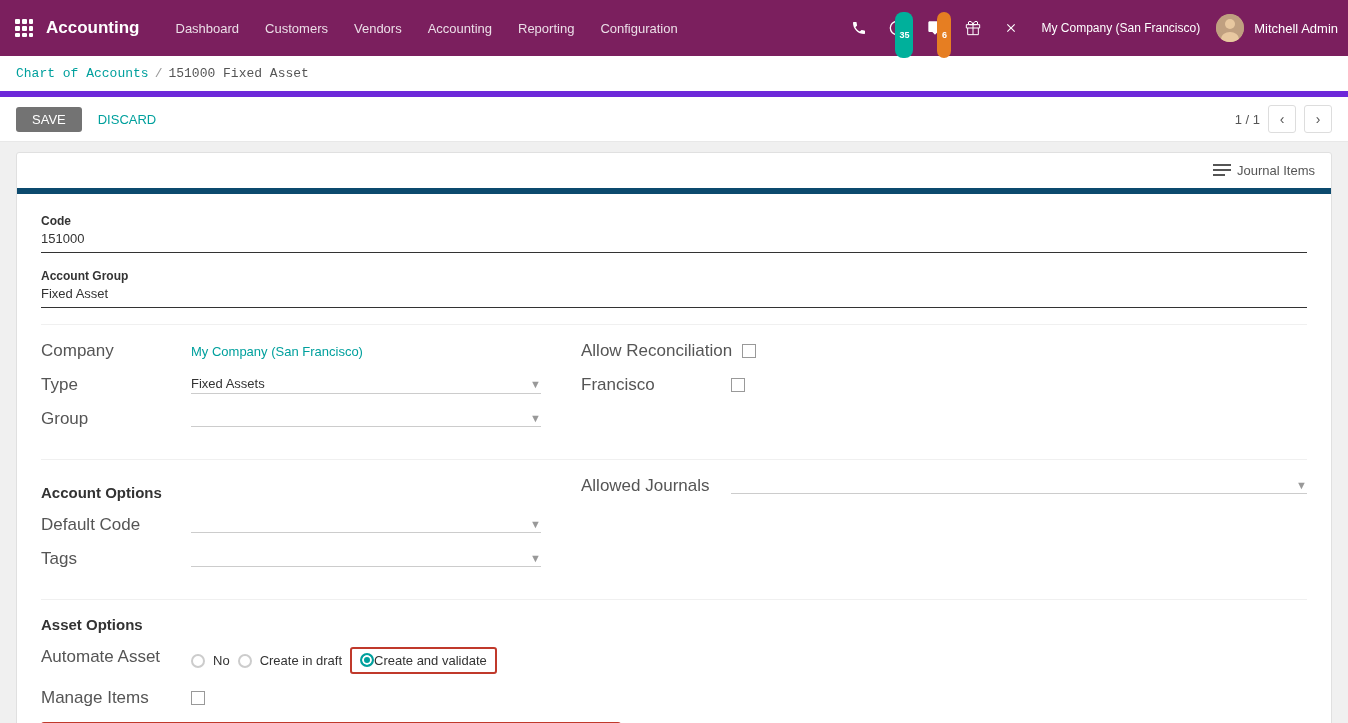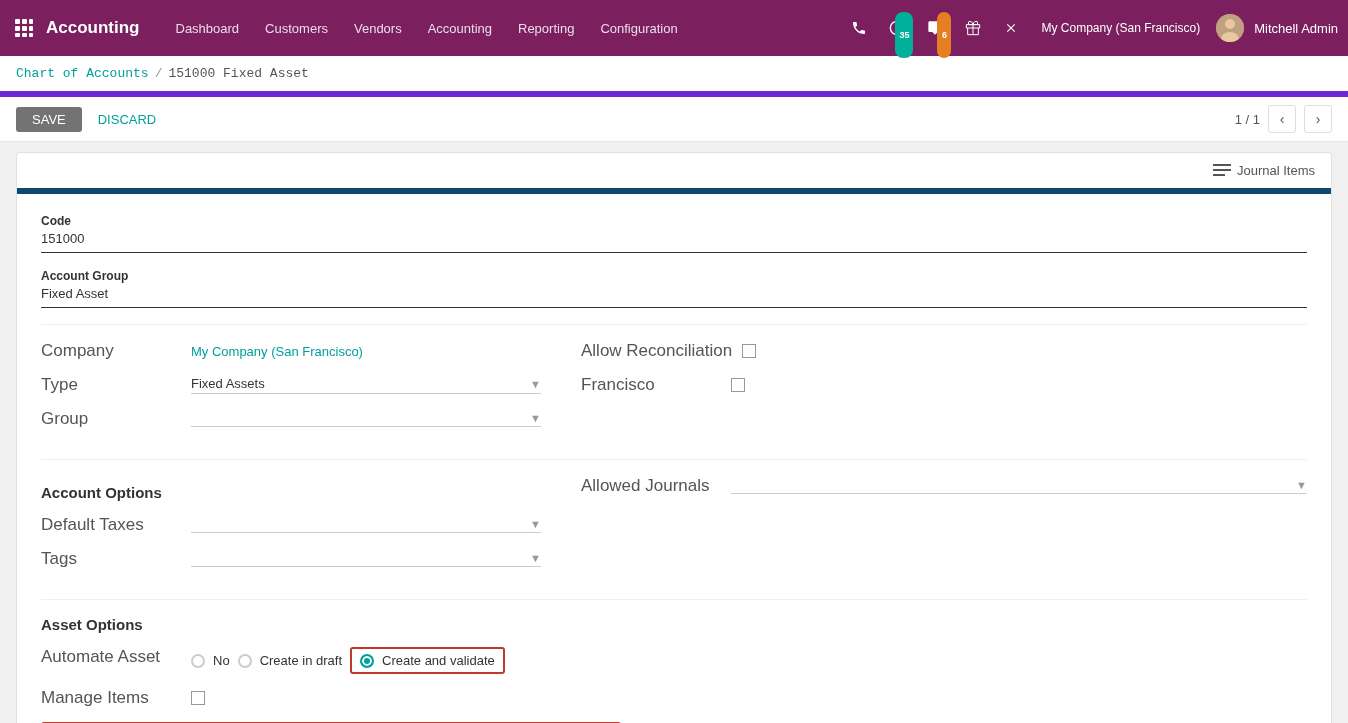--- a/index.html
+++ b/index.html
@@ -160,21 +160,21 @@
       background: white; flex-shrink: 0;
     }
     .radio-circle.selected {
       border-color: #00a09d; background: #00a09d;
       box-shadow: 0 0 0 2px white inset;
     }
 
     
     .radio-highlight {
       border: 2px solid #c0392b; border-radius: 3px; padding: 4px 8px;
-      display: inline-flex; align-items: flex-end; gap: 8px;
+      display: inline-flex; align-items: flex-start; 
     }
 
     
     .asset-model-row {
       border: 2px solid #c0392b; border-radius: 3px; padding: 6px 10px;
       display: flex; align-items: center; gap: 8px;
       margin-top: 8px;
     }
     .asset-model-select {
       display: flex; align-items: center; gap: 4px;
@@ -334,21 +334,21 @@
         </div>
       </div>
 
       <hr class="divider">
 
       <div class="two-col">
         <div class="col-left">
           <div class="section-header">Account Options</div>
 
           <div class="form-row">
-            <span class="form-row-label">Default Taxes</span>
+            <span class="form-row-label">Default Code</span>
             <div class="select-field">
               <span class="select-field-text"></span>
               <span class="select-arrow">▼</span>
             </div>
           </div>
 
           <div class="form-row">
             <span class="form-row-label">Tags</span>
             <div class="select-field">
               <span class="select-field-text"></span>

